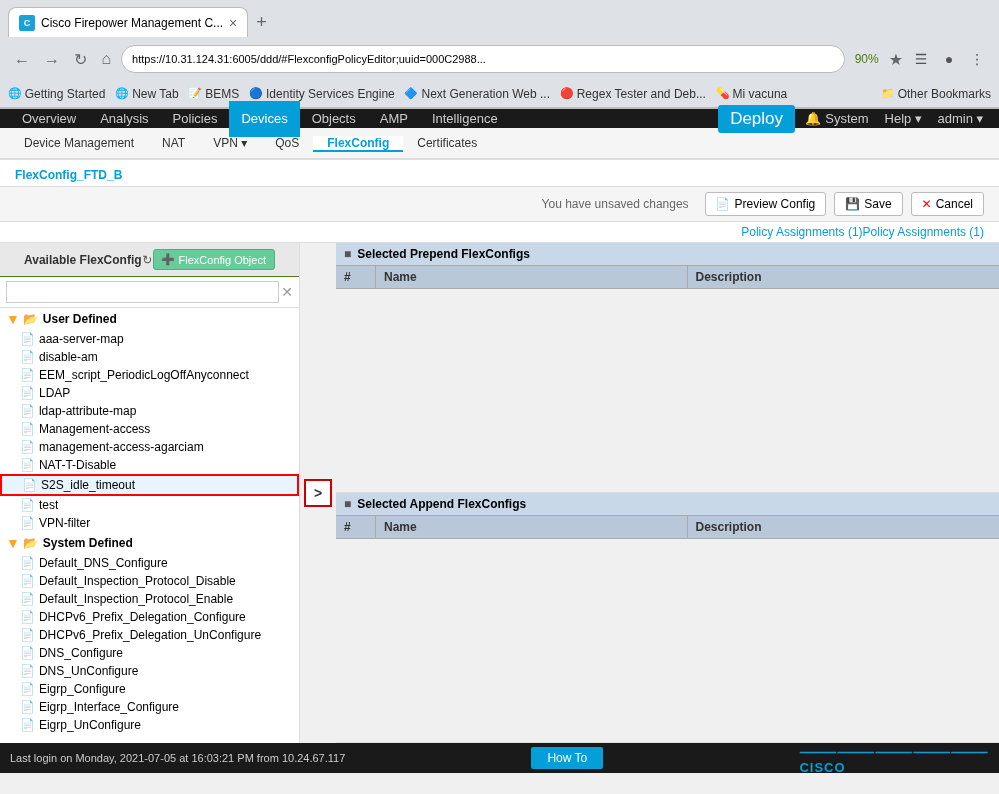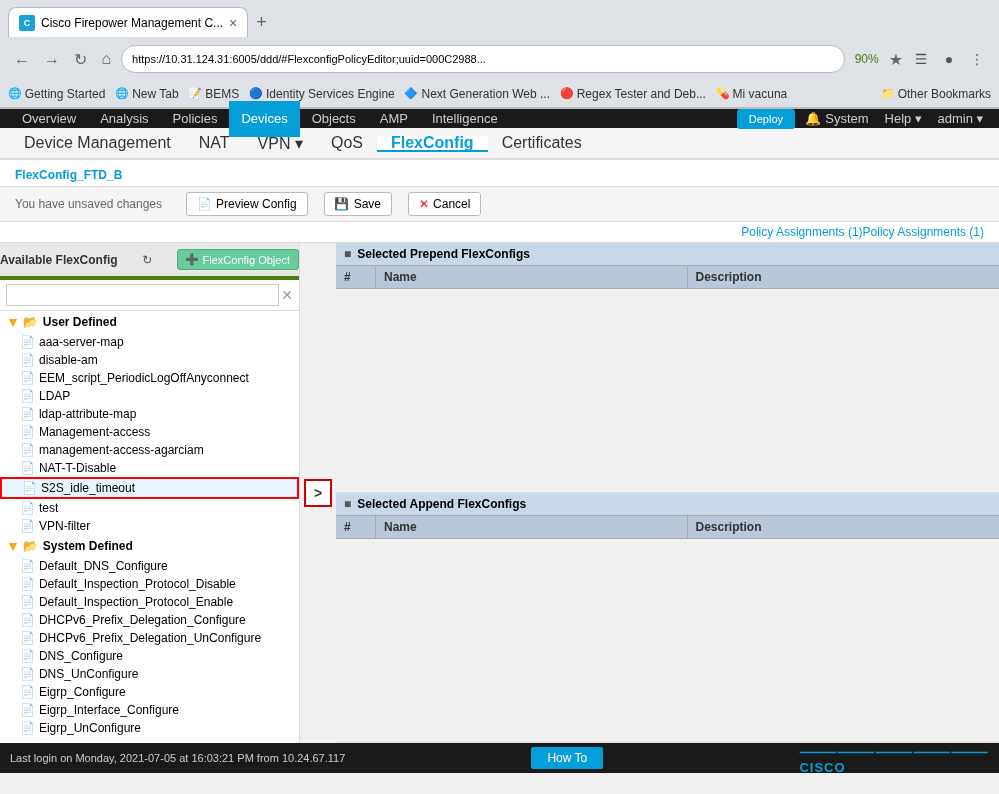--- a/index.html
+++ b/index.html
@@ -24,43 +24,43 @@
 
     .bookmarks-bar { display: flex; align-items: center; padding: 3px 8px; background: #dee1e6; height: 28px; font-size: 12px; gap: 10px; border-bottom: 1px solid #bbb; }
     .bookmark-item { display: flex; align-items: center; gap: 3px; cursor: pointer; color: #333; white-space: nowrap; }
     .bookmark-icon { font-size: 11px; }
 
     
     .app-navbar { background: #1a1a1a; height: 19px; display: flex; align-items: center; padding: 0 10px; }
     .nav-item { color: #ccc; padding: 0 12px; height: 36px; display: flex; align-items: center; cursor: pointer; font-size: 13px; }
     .nav-item.active { background: #049fd9; color: white; }
     .nav-right { margin-left: auto; display: flex; align-items: center; gap: 4px; }
-    .deploy-btn { background: #049fd9; color: white; border: none; padding: 4px 12px; border-radius: 3px; cursor: pointer; font-size: 11px; }
+    .deploy-btn { background: #049fd9; color: white; border: none; padding: 4px 12px; border-radius: 3px; cursor: pointer; font-size: 17px; }
     .nav-icon-btn { color: #ccc; background: none; border: none; cursor: pointer; padding: 2px 6px; font-size: 13px; display: flex; align-items: center; gap: 4px; }
 
     
     .sub-navbar { background: #f5f5f5; border-bottom: 2px solid #ddd; height: 32px; display: flex; align-items: center; padding: 0 10px; }
-    .sub-nav-item { padding: 0 14px; height: 16px; display: flex; align-items: center; cursor: pointer; font-size: 16px; color: #333; border-bottom: 2px solid transparent; margin-bottom: -2px; }
+    .sub-nav-item { padding: 0 14px; height: 16px; display: flex; align-items: center; cursor: pointer; font-size: 12px; color: #333; border-bottom: 2px solid transparent; margin-bottom: -2px; }
     .sub-nav-item.active { background: #fff; border-bottom: 2px solid #049fd9; color: #049fd9; font-weight: bold; }
 
     
     .page-header { padding: 8px 15px 4px 15px; background: #fff; border-bottom: 1px solid #ddd; }
     .page-title { color: #049fd9; font-size: 12px; font-weight: bold; }
     .page-description { color: #999; font-size: 11px; margin-top: 2px; }
     .unsaved-text { color: #666; font-size: 12px; margin-right: 8px; }
     .toolbar-btn { display: flex; align-items: center; gap: 4px; padding: 4px 10px; border: 1px solid #bbb; border-radius: 3px; background: #fff; cursor: pointer; font-size: 12px; }
     .toolbar-btn.save { background: #fff; }
     .toolbar-btn.cancel { background: #fff; }
 
     
     .main-content { display: flex; height: calc(794px - 38px - 42px - 28px - 36px - 32px - 52px - 36px - 30px); background: #f0f0f0; }
 
     
     .left-panel { width: 300px; background: #fff; border-right: 1px solid #ddd; display: flex; flex-direction: column; min-width: 300px; }
-    .left-panel-header { display: flex; align-items: center; justify-content: space-between; padding: 6px 0; background: #e8e8e8; border-bottom: 4px solid #4d7c0f; }
+    .left-panel-header { display: flex; align-items: center; justify-content: space-between; padding: 6px 24px; background: #e8e8e8; border-bottom: 1px solid #4d7c0f; }
     .left-panel-title { font-size: 12px; font-weight: bold; color: #333; }
     .flexconfig-obj-btn { background: #6c9; border: 1px solid #5a8; color: #fff; padding: 3px 8px; border-radius: 3px; cursor: pointer; font-size: 11px; display: flex; align-items: center; gap: 3px; }
     .search-row { display: flex; align-items: center; padding: 4px 6px; border-bottom: 1px solid #ddd; }
     .search-input { flex: 1; height: 22px; border: 1px solid #ccc; padding: 0 6px; font-size: 11px; }
     .search-clear { margin-left: 2px; cursor: pointer; color: #999; font-size: 14px; background: none; border: none; }
     .tree-item { padding: 2px 6px 2px 20px; cursor: pointer; display: flex; align-items: center; gap: 4px; white-space: nowrap; }
     .tree-item.selected { background: #cde; border: 1px solid #6af; }
     .tree-group { padding: 3px 6px 3px 6px; font-weight: bold; display: flex; align-items: center; gap: 4px; cursor: pointer; }
     .scroll-container { overflow-y: auto; height: 100%; }
 
@@ -75,21 +75,21 @@
     .col-header { background: #b8c8d8; display: grid; grid-template-columns: 40px 1fr 1fr; font-size: 12px; font-weight: bold; color: #333; border-bottom: 1px solid #aaa; }
     .col-cell { padding: 4px 8px; border-right: 1px solid #aaa; }
     .col-cell:last-child { border-right: none; }
     .section-body { padding: 4px; min-height: 80px; }
 
     
     .status-bar { background: #1a1a1a; height: 30px; display: flex; align-items: center; padding: 0 10px; color: #ccc; font-size: 11px; }
     .how-to-btn { margin-left: auto; background: #049fd9; color: white; border: none; padding: 4px 16px; cursor: pointer; font-size: 12px; border-radius: 2px; margin-right: 10px; }
     .cisco-logo { margin-left: auto; color: #049fd9; font-size: 18px; font-weight: bold; }
 
-    .toolbar-row { display: flex; align-items: center; padding: 5px 15px; background: #f5f5f5; border-bottom: 1px solid #ddd; justify-content: flex-start; gap: 16px; }
+    .toolbar-row { display: flex; align-items: center; padding: 5px 15px; background: #f5f5f5; border-bottom: 1px solid #ddd; justify-content: flex-end; gap: 8px; }
     
     .refresh-icon { font-size: 12px; color: #555; cursor: pointer; }
   </style>
 </head>
 <body>
 
 <div class="browser-chrome">
   <div class="tab-bar">
     <div class="browser-tab">
       <div class="tab-favicon">C</div>

